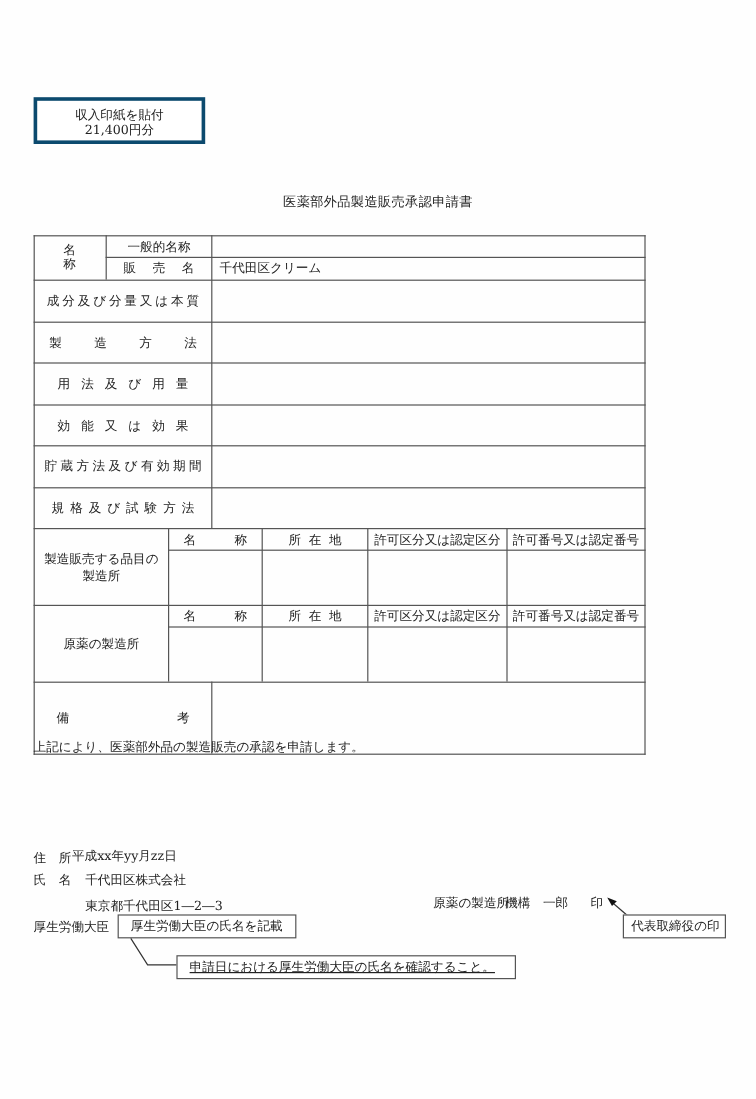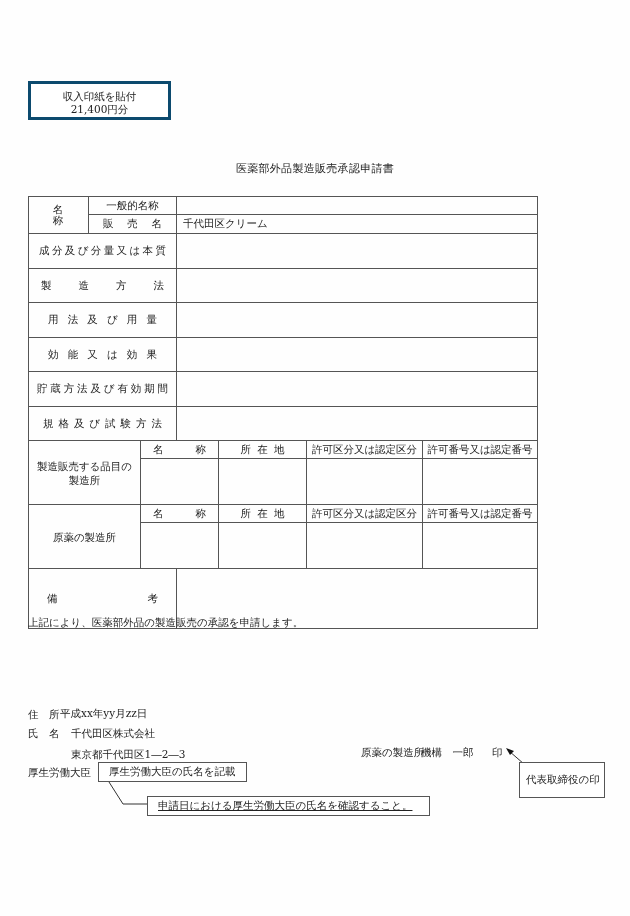--- a/index.html
+++ b/index.html
@@ -186,21 +186,21 @@
 <div class="txt" style="left:71px;top:727px;">千代田区株式会社</div>
 
 <div class="txt" style="left:361px;top:746px;">原薬の製造所</div>
 <div class="txt" style="left:421px;top:746px;">機構　一郎</div>
 <div class="txt" style="left:492px;top:746px;">印</div>
 
 <svg class="abs" style="left:500px;top:744px;" width="30" height="24">
   <line x1="24" y1="20" x2="9" y2="7" stroke="#333" stroke-width="1"></line>
   <polygon points="6,4 14,7 10,11" fill="#111"></polygon>
 </svg>
-<div class="note-box" style="left:519px;top:762px;width:86px;height:36px;padding-left:6px;">代表取締役の印</div>
+<div class="note-box" style="left:519px;top:762px;width:86px;height:20px;padding-left:6px;">代表取締役の印</div>
 
 <div class="txt" style="left:28px;top:766px;">厚生労働大臣</div>
 <div class="note-box" style="left:98px;top:762px;width:149px;height:20px;">厚生労働大臣の氏名を記載</div>
 
 <svg class="abs" style="left:100px;top:780px;" width="60" height="30">
   <polyline points="9,2 23,24 48,24" fill="none" stroke="#333" stroke-width="1"></polyline>
 </svg>
 <div class="note-box" style="left:147px;top:796px;width:283px;height:20px;text-decoration:underline;">申請日における厚生労働大臣の氏名を確認すること。</div>
 
 </body></html>

